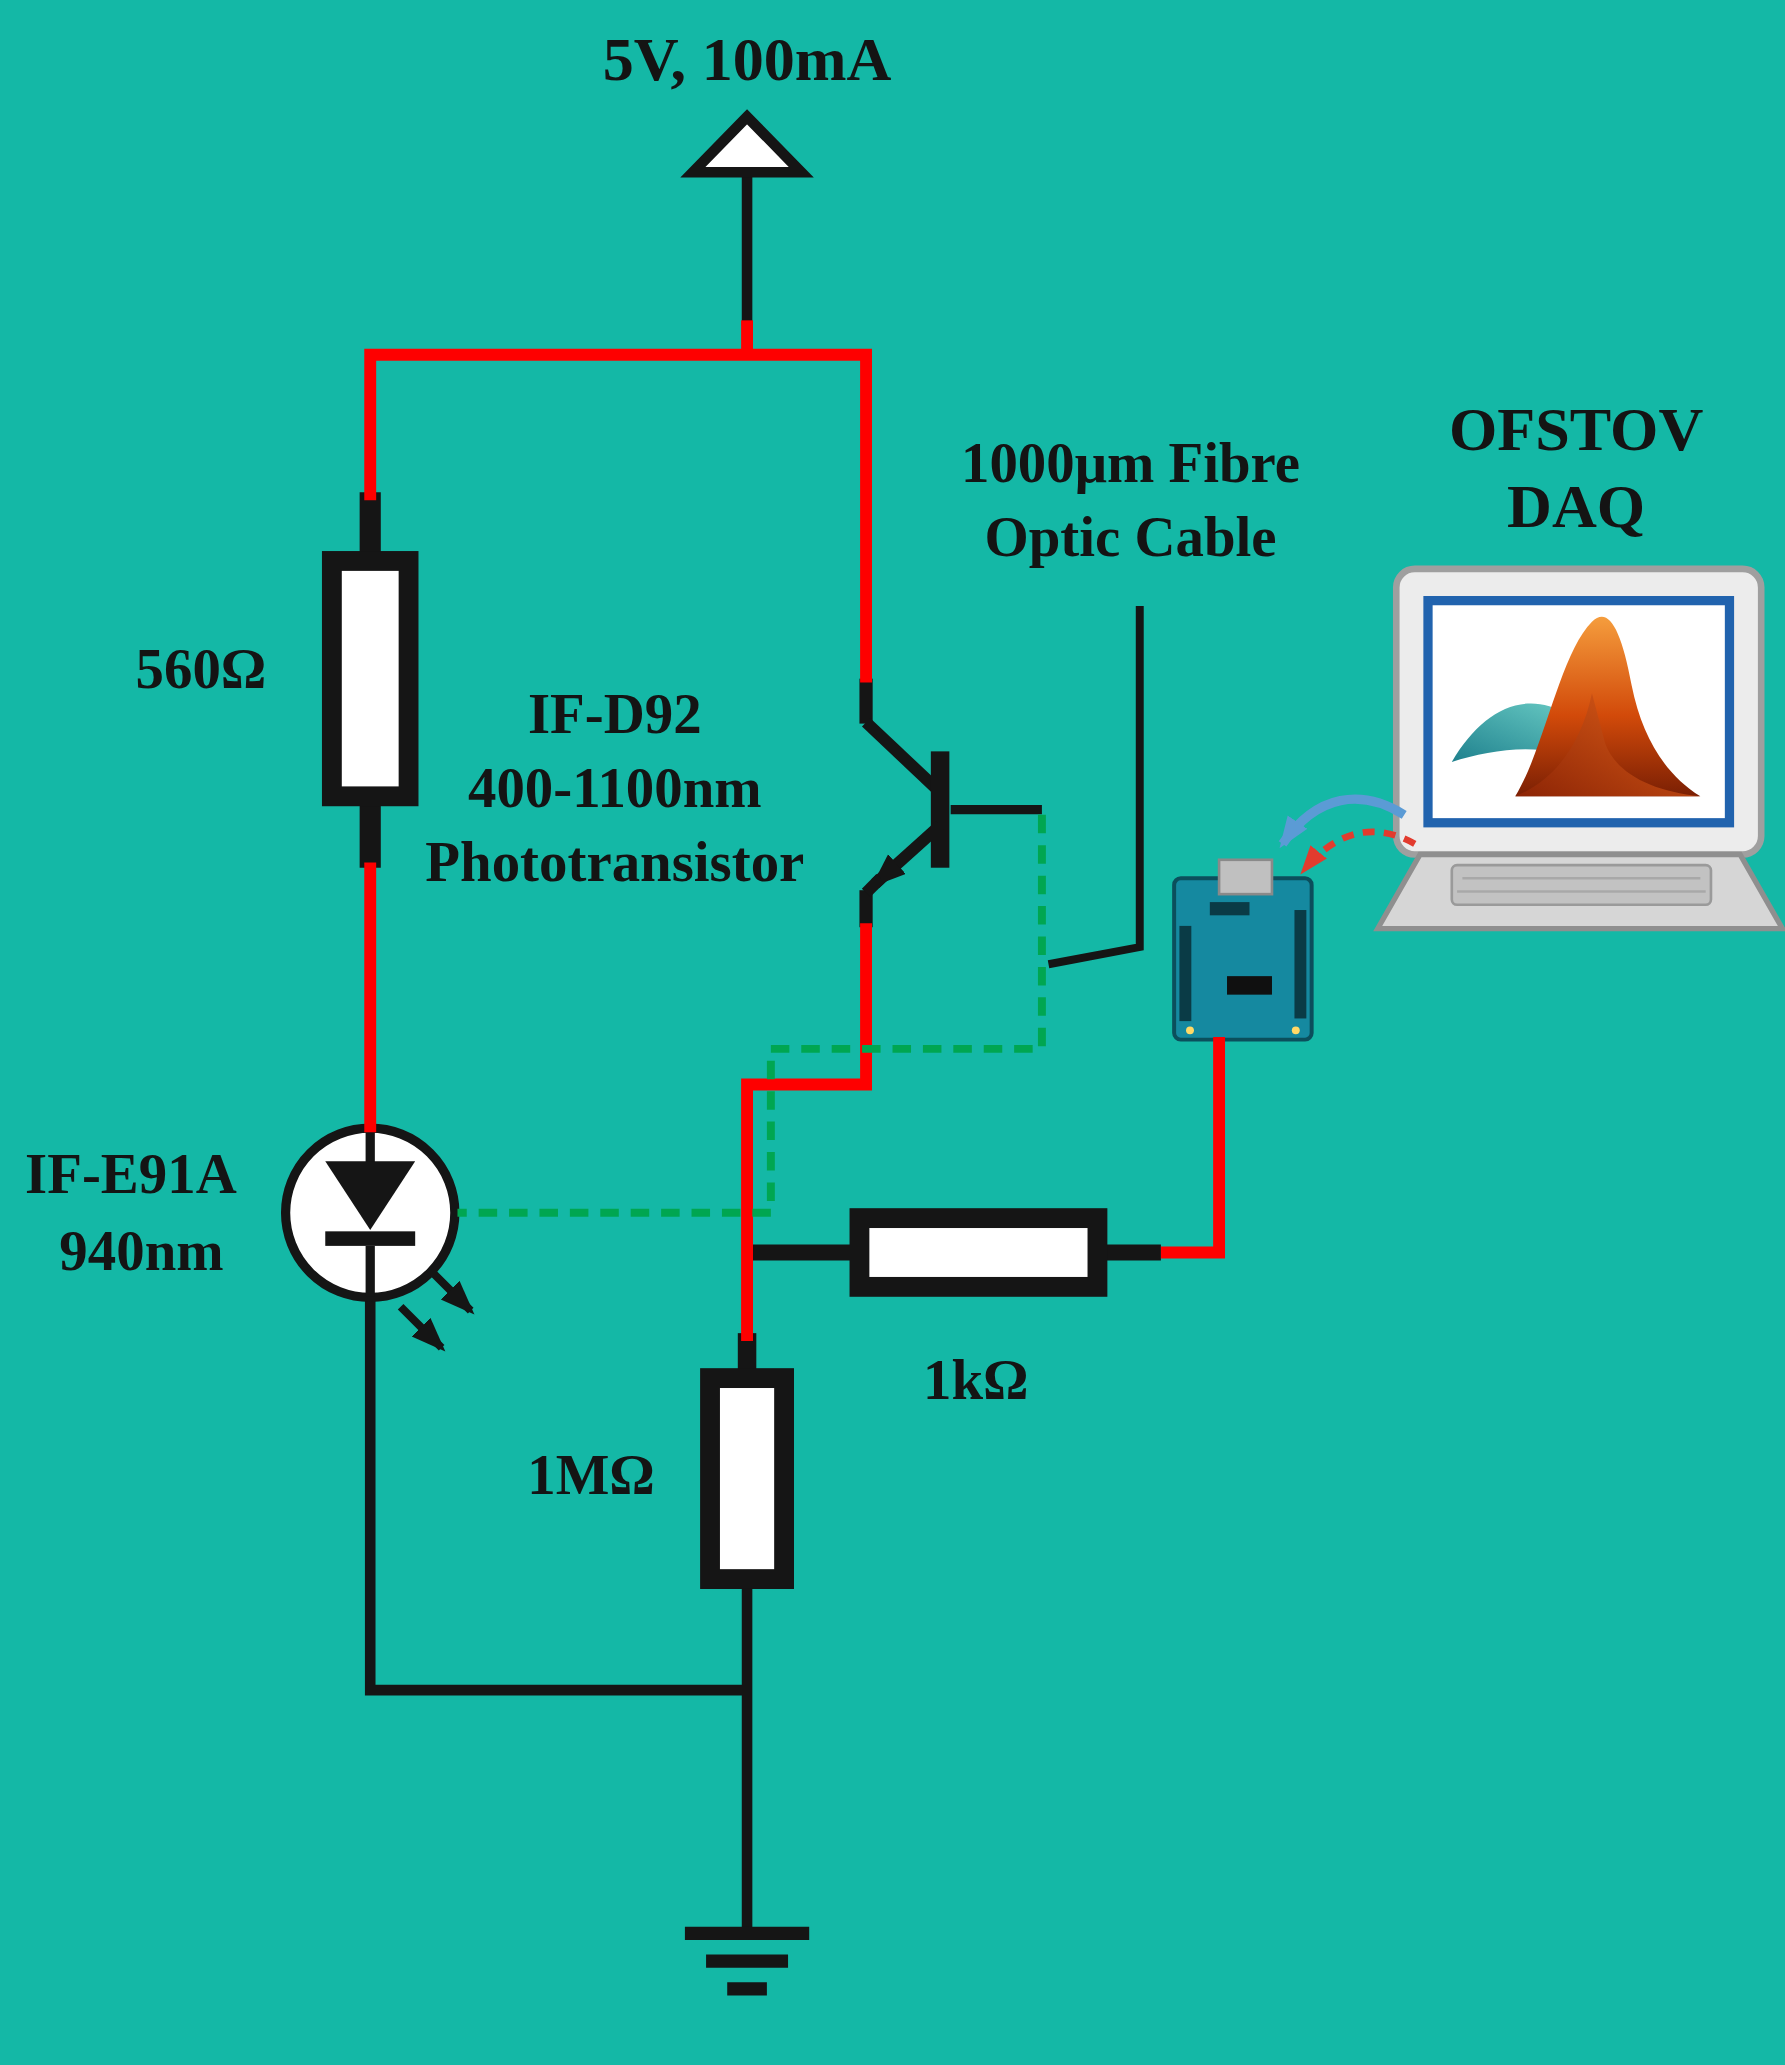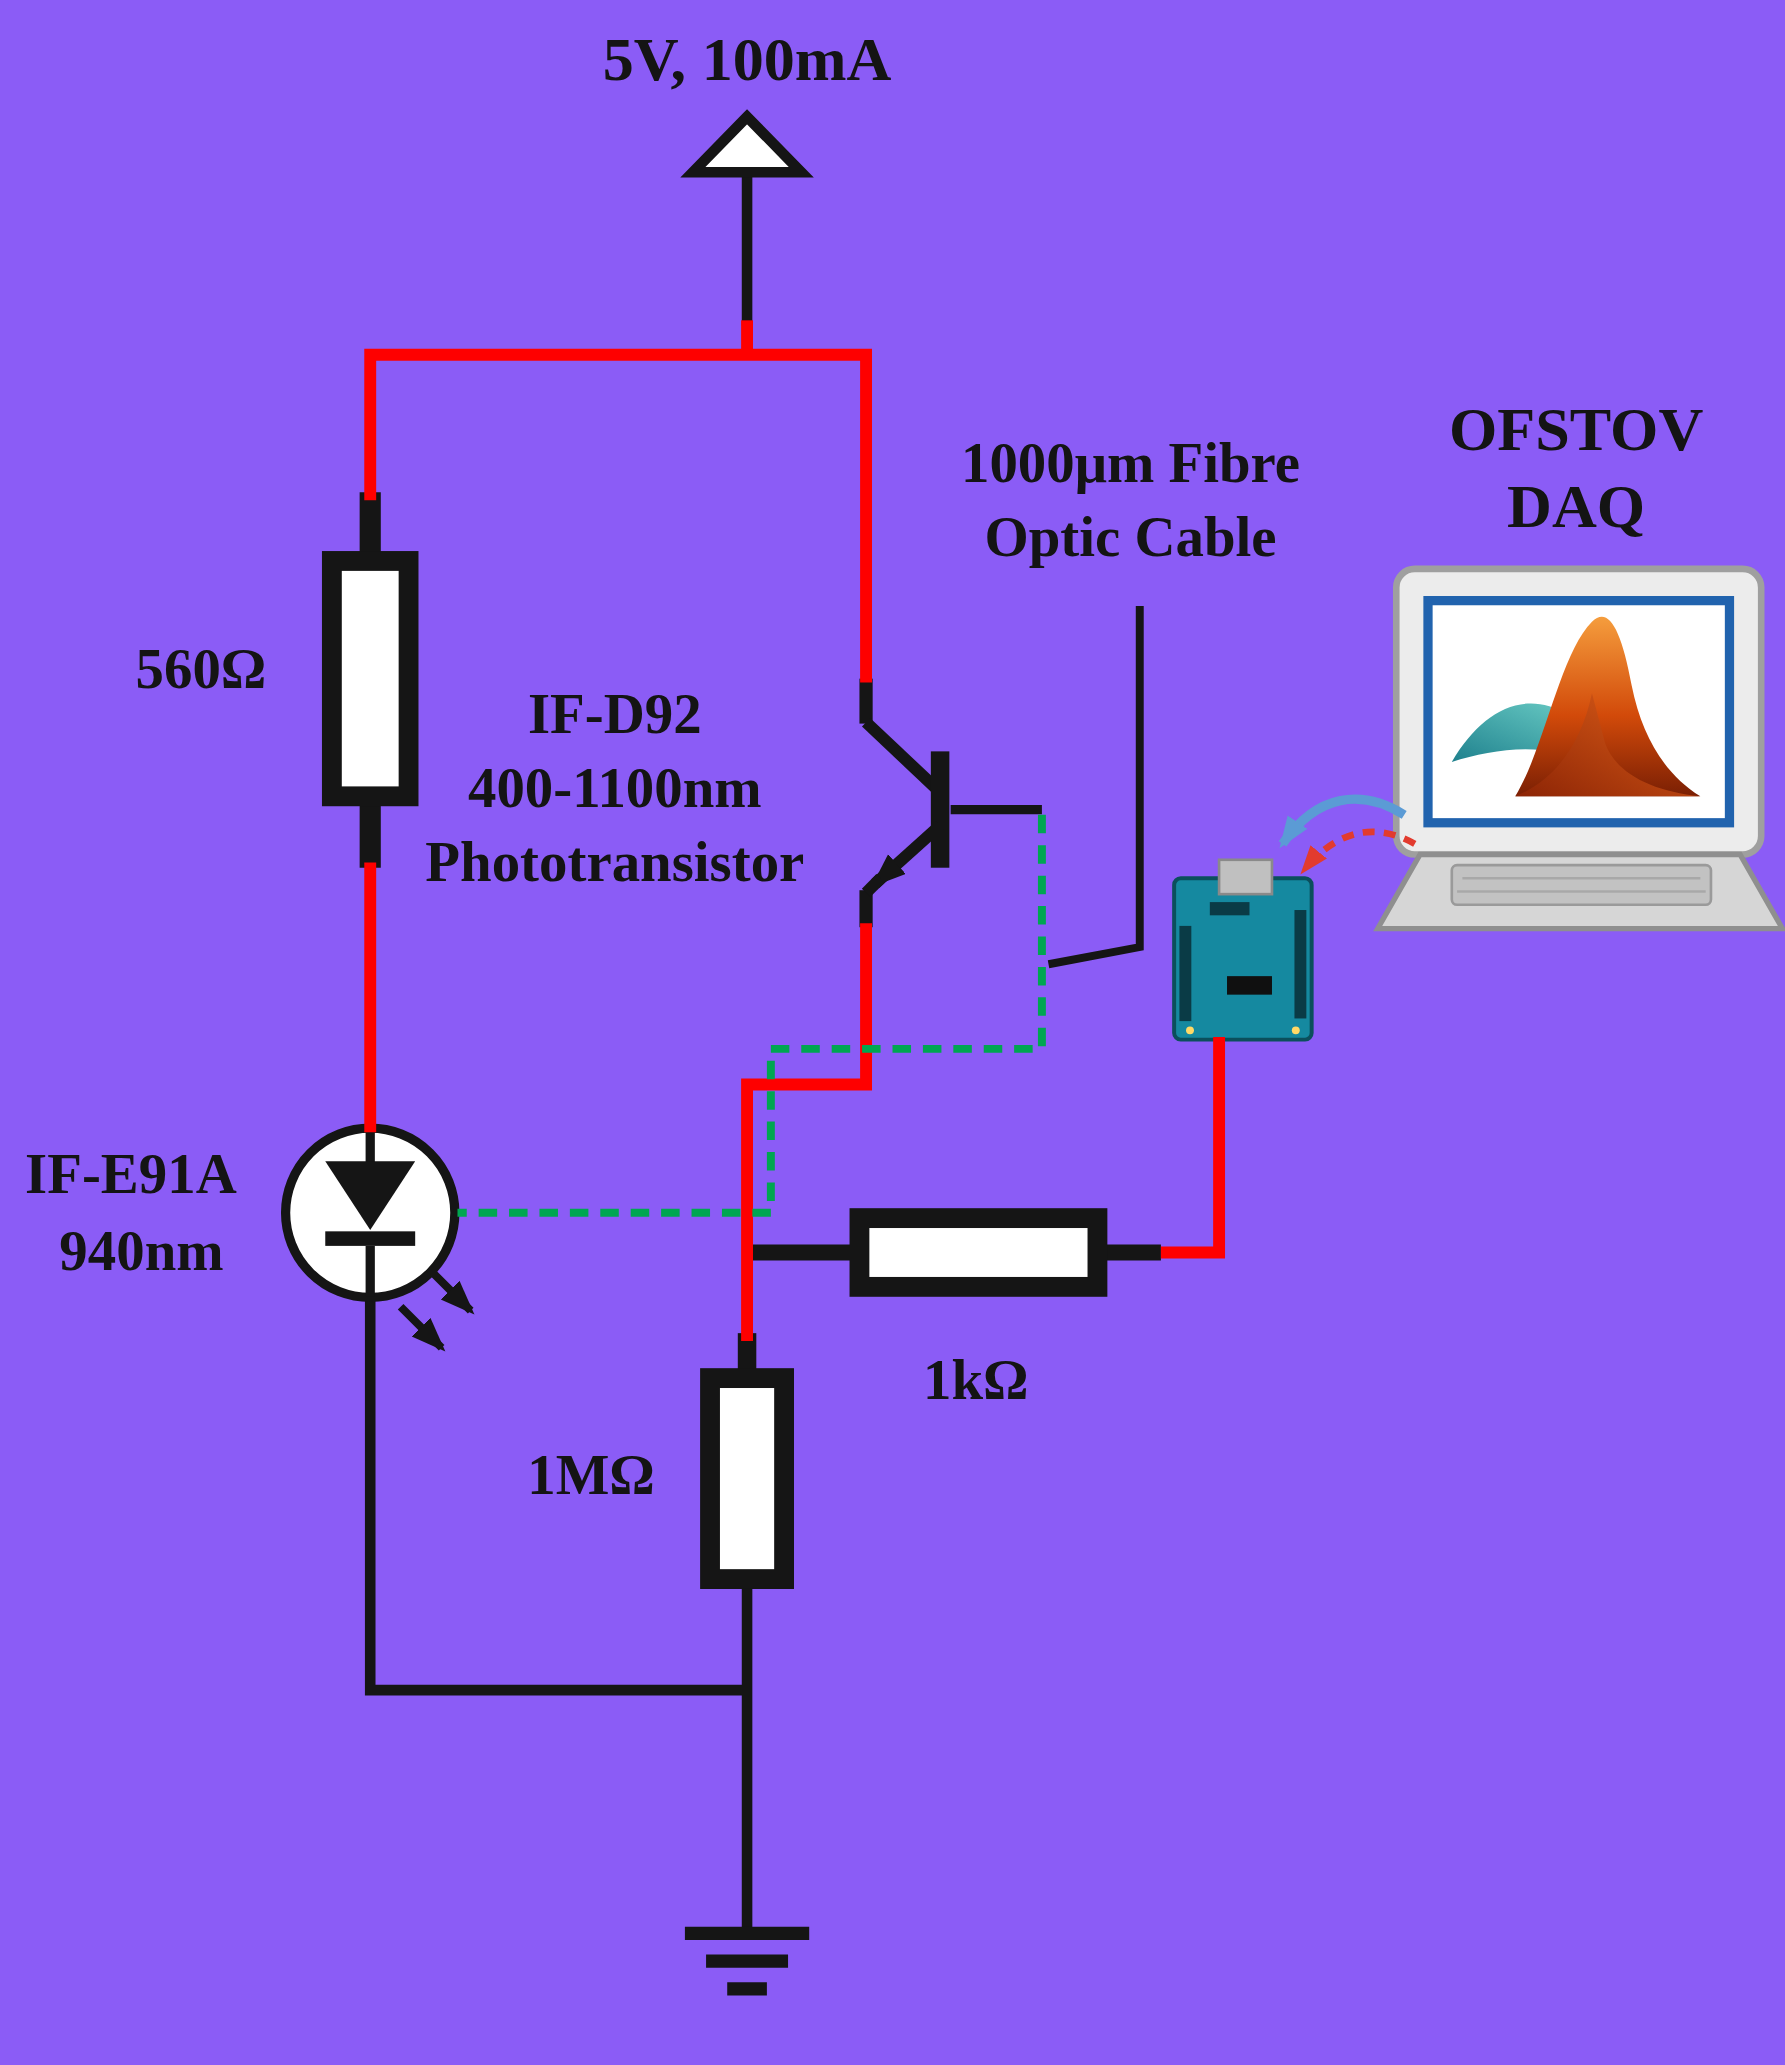--- a/index.html
+++ b/index.html
@@ -7,21 +7,21 @@
     padding: 0;
     background: #ffffff;
     width: 1785px;
     height: 2066px;
     font-family: "Liberation Serif", serif;
   }
   #stage {
     width: 1785px;
     height: 2066px;
     position: relative;
-    background: #8b5cf6;
+    background: #14b8a6;
   }
   svg { display: block; }
   text {
     font-family: "Liberation Serif", serif;
     font-weight: bold;
     fill: #141414;
   }
   .lbl  { font-size: 43px; }
   .lbl-lg { font-size: 47px; }
 </style>

